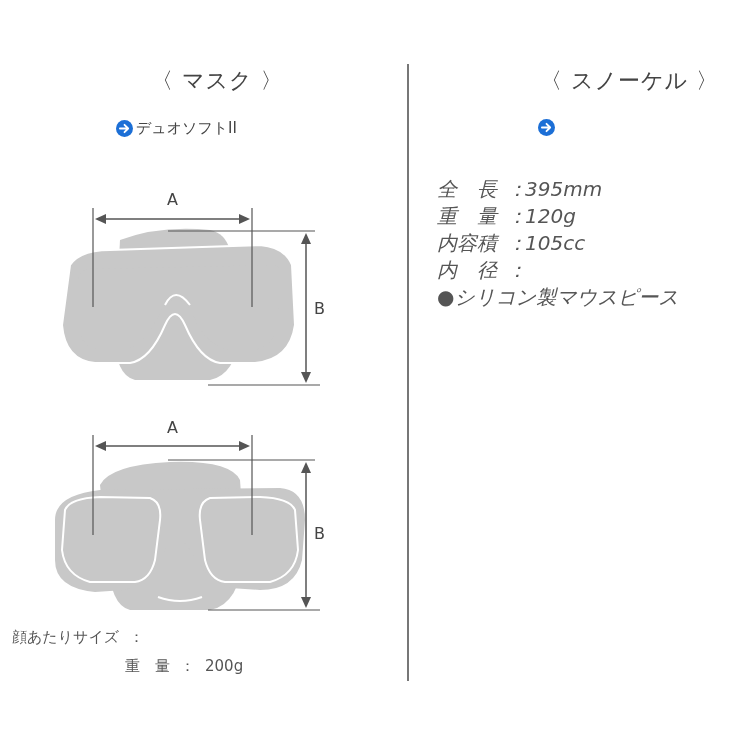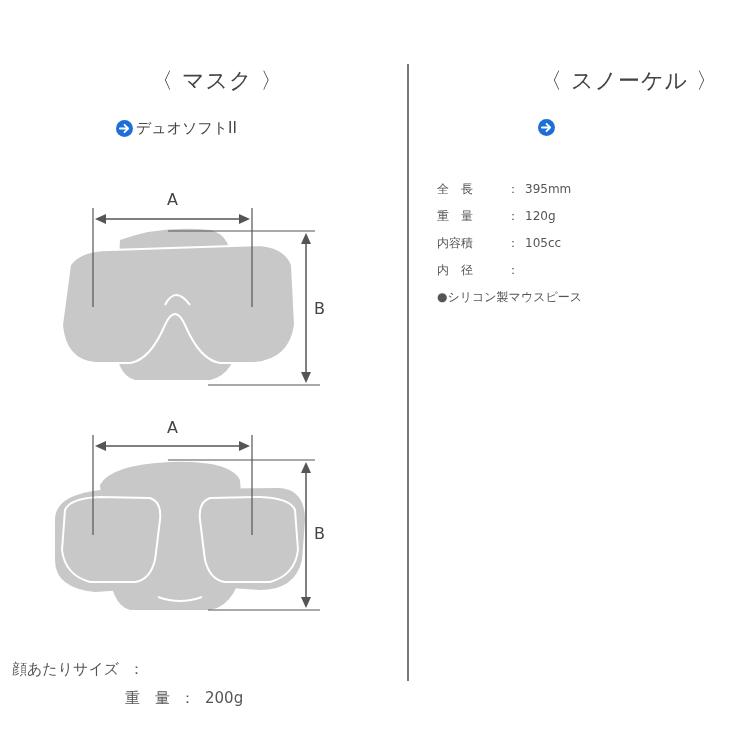--- a/index.html
+++ b/index.html
@@ -4,25 +4,25 @@
 <style>
   html, body { margin:0; padding:0; background:#ffffff; }
   body { width:750px; height:750px; position:relative; overflow:hidden;
          font-family:"DejaVu Sans", "Liberation Sans", sans-serif; color:#444; }
   .abs { position:absolute; }
   .title { font-size:22px; color:#444; letter-spacing:1px; white-space:nowrap; }
   .link { font-size:15px; color:#444; display:flex; align-items:center; gap:3px; white-space:nowrap; cursor:pointer; }
   .arrow-icon { width:17px; height:17px; border-radius:50%; background:#1c6fd6; display:inline-flex;
                 align-items:center; justify-content:center; }
   .divider { left:407px; top:64px; width:2px; height:617px; background:#777; }
-  .spec { font-size:12px; color:#555; line-height:27px; white-space:nowrap; }
+  .spec { font-size:20px; color:#555; line-height:27px; white-space:nowrap;font-style:italic; }
   .spec-row { display:flex; }
   .spec-label { width:70px; }
   .spec-colon { width:18px; }
-  .caption { font-size:15px; color:#555; white-space:nowrap;margin-top:32px; }
+  .caption { font-size:15px; color:#555; white-space:nowrap; }
 </style>
 </head>
 <body>
 
 <div class="abs title" style="left:127px; top:66px;margin-left:24px;">〈 マスク 〉</div>
 
 <div class="abs link" style="left:116px; top:119px;">
   <span class="arrow-icon">
     <svg width="11" height="11" viewBox="0 0 12 12">
         <path d="M1 6h9M6 2l4 4-4 4" stroke="#fff" stroke-width="2" fill="none" stroke-linecap="round" stroke-linejoin="round"></path>

